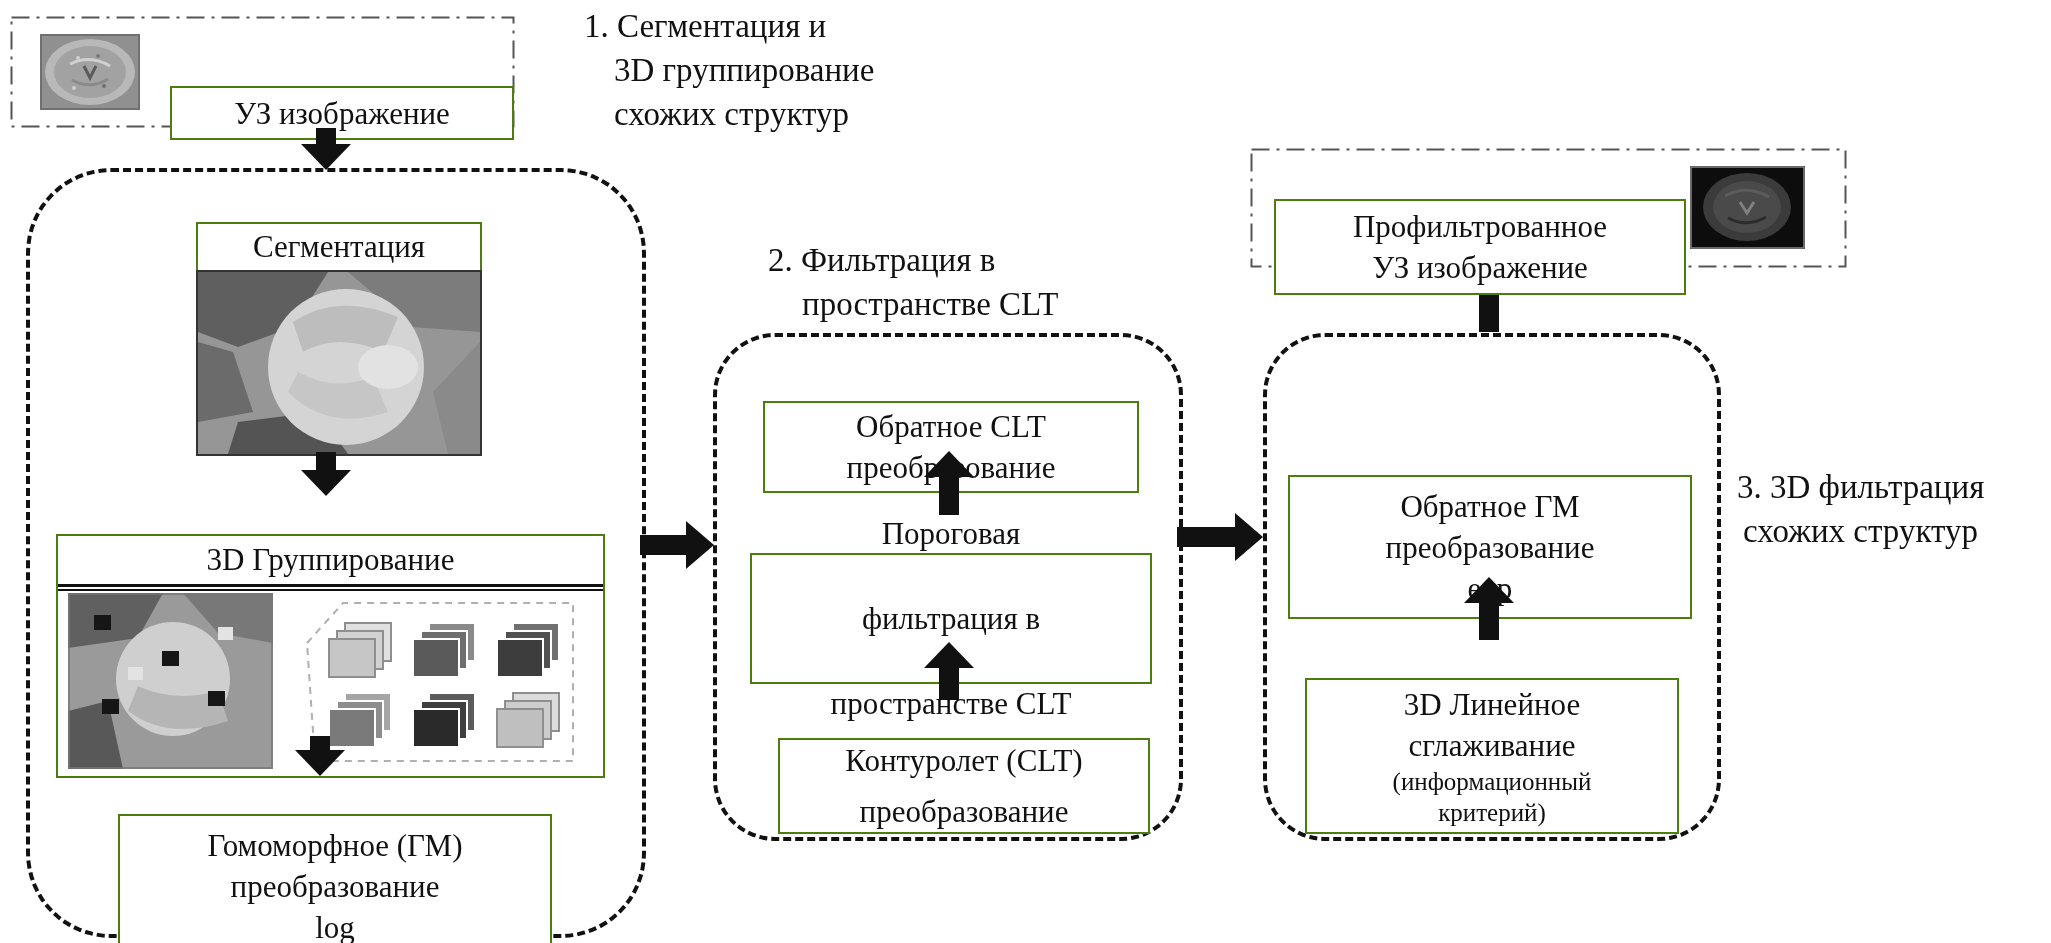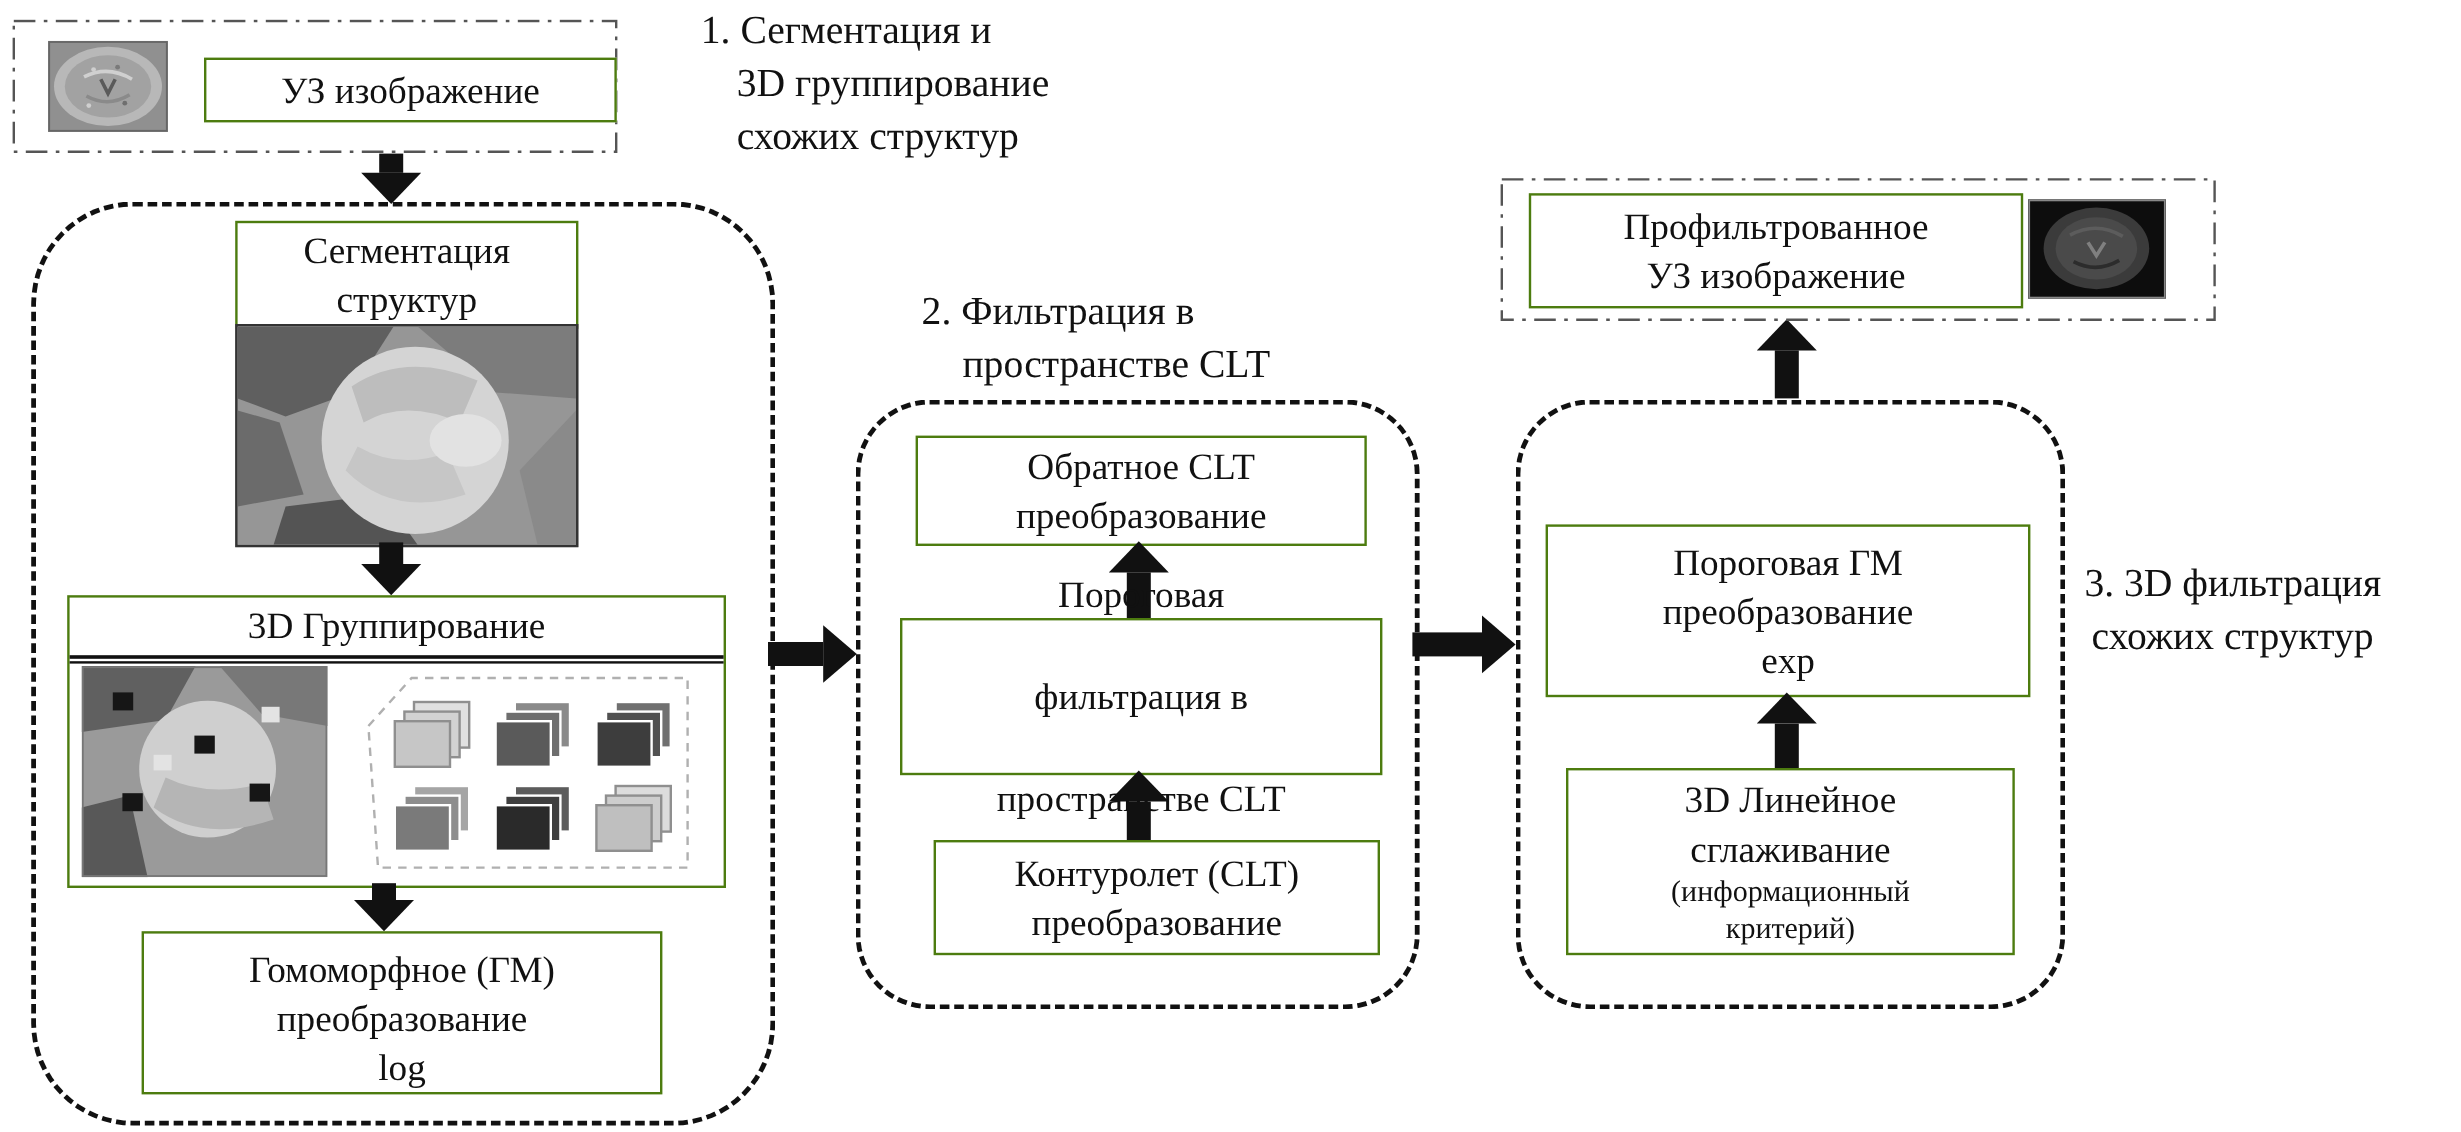--- a/index.html
+++ b/index.html
@@ -6,20 +6,21 @@
   html,body{margin:0;padding:0;background:#fff;}
   #canvas{
     position:relative;width:2051px;height:943px;background:#fff;overflow:hidden;
     font-family:"Liberation Serif", serif;color:#111;
   }
   .abs{position:absolute;}
   .box{
     position:absolute;background:#fff;border:2px solid #4d7c0f;
     display:flex;flex-direction:column;align-items:center;justify-content:center;
     text-align:center;
+    margin-top:38px;
   }
   .box .line{font-size:31px;line-height:41px;white-space:nowrap;}
   .box .line.small{font-size:25px;line-height:31px;}
   .group-rect{
     position:absolute;border:4px dashed #111;background:transparent;
   }
   .dashdot-svg{position:absolute;left:0;top:0;}
   .lbl{position:absolute;font-size:33px;line-height:44px;}
   .lbl span{display:block;white-space:nowrap;margin-left:12px;}
   .arrow{position:absolute;display:flex;align-items:center;}
@@ -199,34 +200,34 @@
     <div class="line">Пороговая</div>
     <div class="line">фильтрация в</div>
     <div class="line">пространстве CLT</div>
   </div>
 
   <div class="arrow arrow-up" style="left:924px;top:642px;">
     <div class="head"></div>
       <div class="shaft" style="height:32px;"></div>
   </div>
 
-  <div class="box" style="left:778px;top:700px;width:368px;height:92px;">
+  <div class="box" style="left:778px;top:700px;width:368px;height:92px;justify-content:space-between;">
     <div class="line">Контуролет (CLT)</div>
     <div class="line">преобразование</div>
   </div>
 
   <div class="arrow arrow-right" style="left:1177px;top:513px;">
     <div class="shaft" style="width:58px;"></div>
       <div class="head"></div>
   </div>
 
   <div class="group-rect" style="left:1263px;top:333px;width:450px;height:500px;border-radius:62px;"></div>
 
   <div class="box" style="left:1288px;top:437px;width:400px;height:140px;">
-    <div class="line">Пороговая ГМ</div>
+    <div class="line">Обратное ГМ</div>
     <div class="line">преобразование</div>
     <div class="line">exp</div>
   </div>
 
   <div class="arrow arrow-up" style="left:1464px;top:577px;">
     <div class="head"></div>
       <div class="shaft" style="height:37px;"></div>
   </div>
 
   <div class="box" style="left:1305px;top:640px;width:370px;height:152px;align-items:center;">

